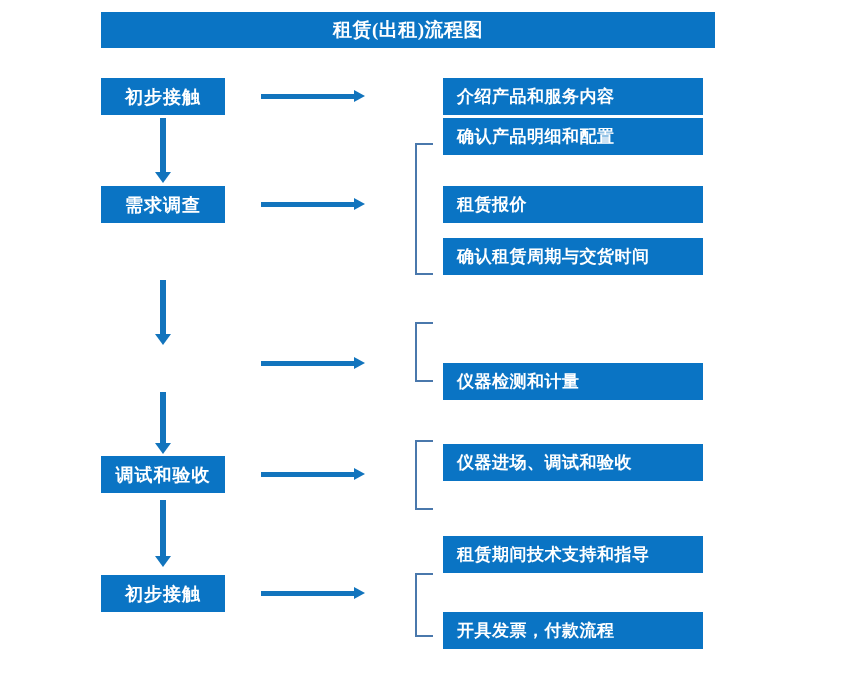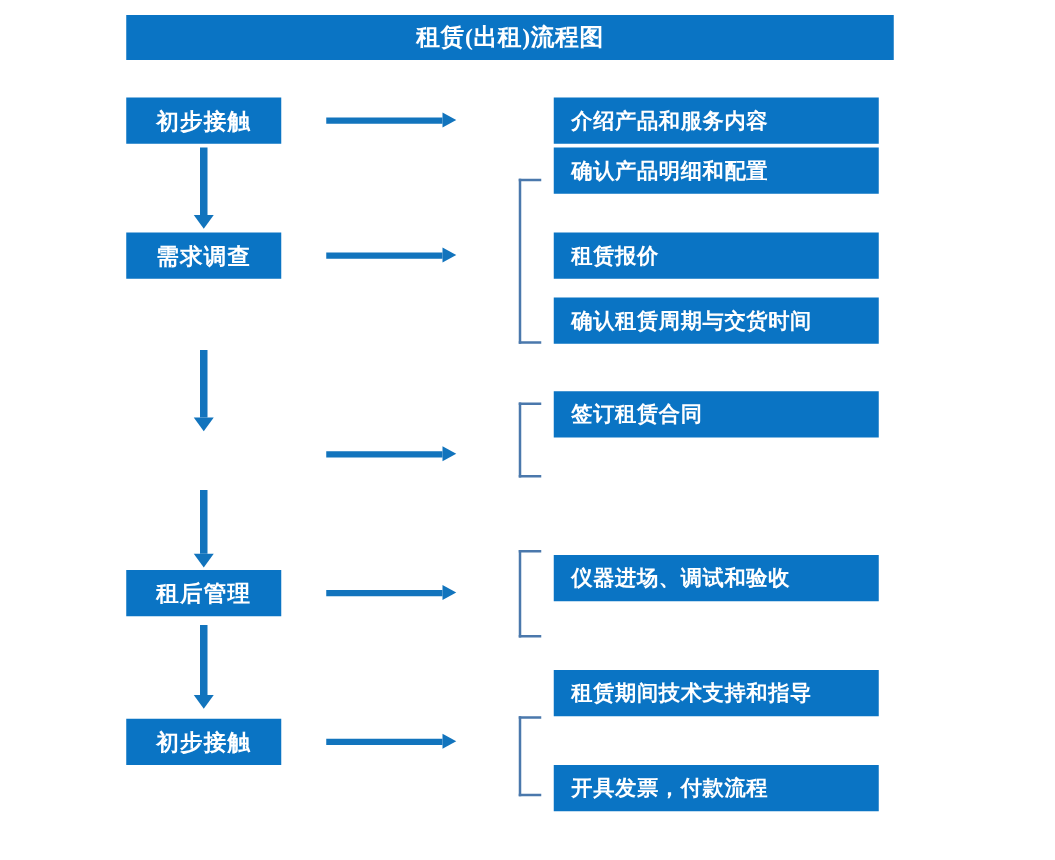--- a/index.html
+++ b/index.html
@@ -156,28 +156,28 @@
   </div>
 
 
   <div class="arrow-h" style="left:261px; top:355px; width:104px;">
     <div class="shaft" style="width:93px;"></div>
     <div class="head" style="left:93px;"></div>
   </div>
 
   <div class="bracket" style="left:415px; top:322px; height:60px;"></div>
 
-  <div class="box box-right" style="top:313px;">签订租赁合同</div>
+  <div class="box box-right" style="top:363px;">仪器检测和计量</div>
 
   <div class="arrow-v" style="left:153px; top:392px; height:62px;">
     <div class="shaft" style="height:51px;"></div>
     <div class="head" style="top:51px;"></div>
   </div>
 
-  <div class="box box-left" style="left:101px; top:456px;">租后管理</div>
+  <div class="box box-left" style="left:101px; top:456px;">调试和验收</div>
 
   <div class="arrow-h" style="left:261px; top:466px; width:104px;">
     <div class="shaft" style="width:93px;"></div>
     <div class="head" style="left:93px;"></div>
   </div>
 
   <div class="bracket" style="left:415px; top:440px; height:70px;"></div>
 
   <div class="box box-right" style="top:444px;">仪器进场、调试和验收</div>
   <div class="box box-right" style="top:490px;margin-top:46px;">租赁期间技术支持和指导</div>

